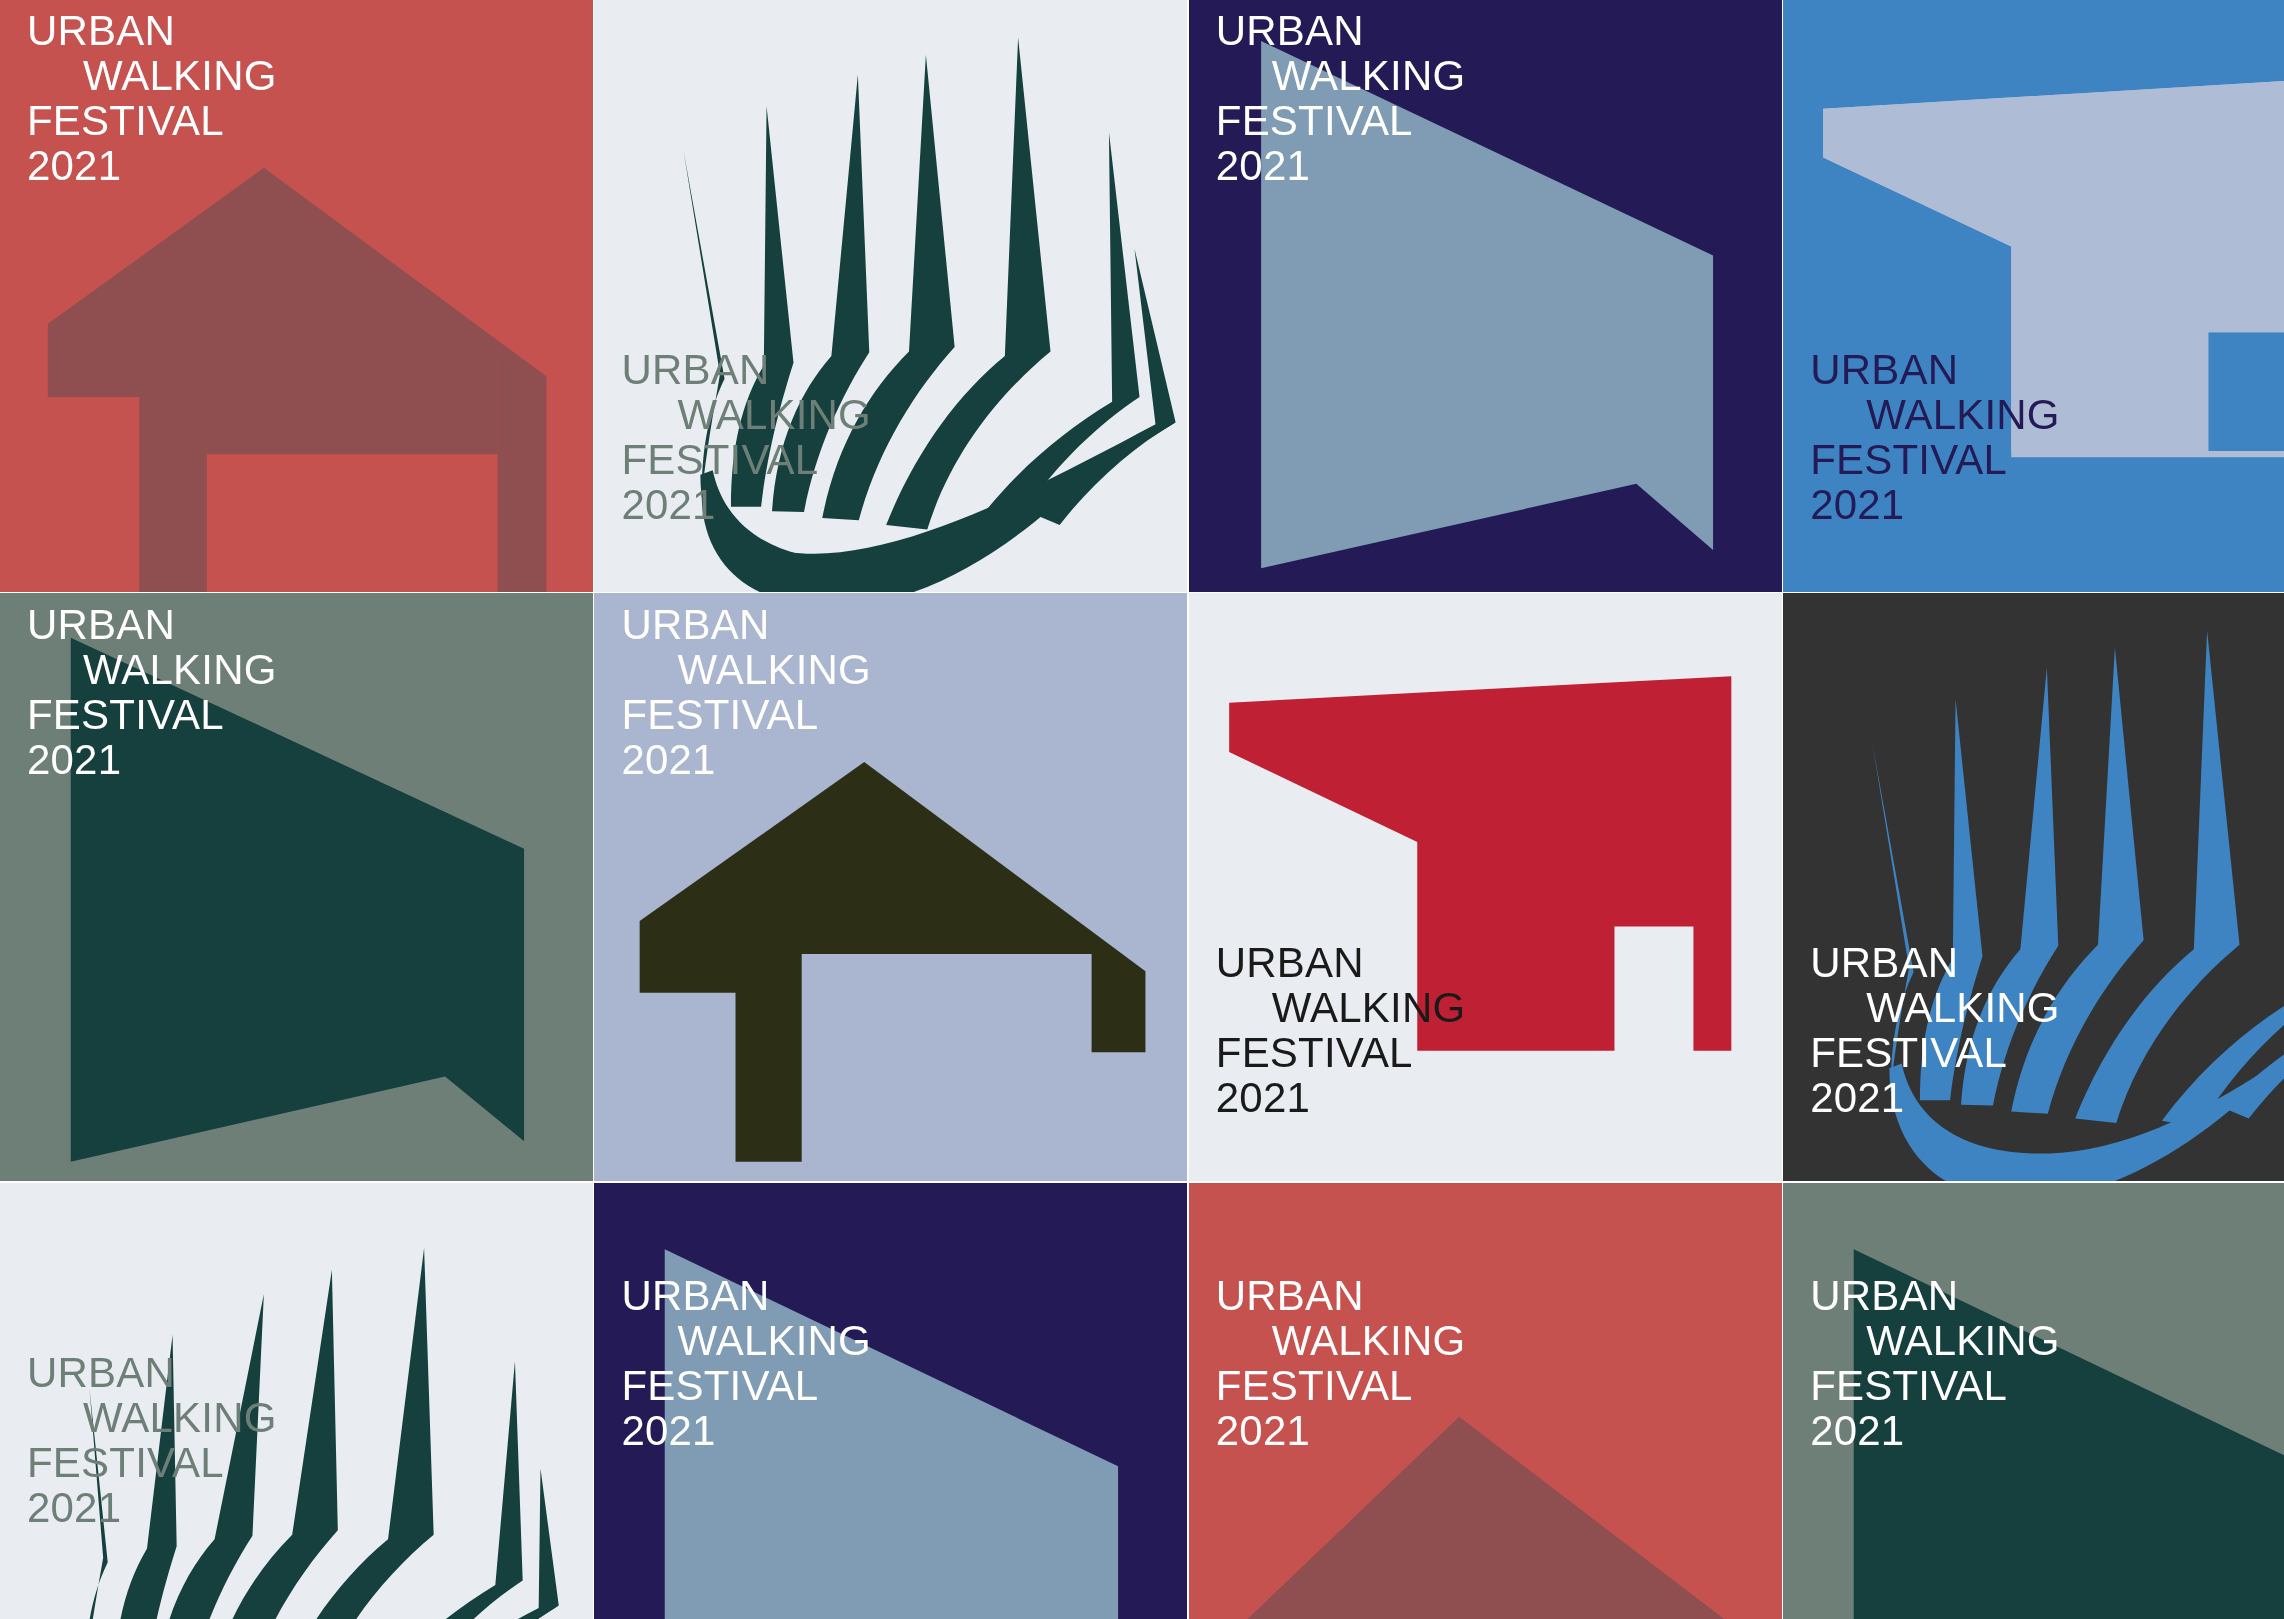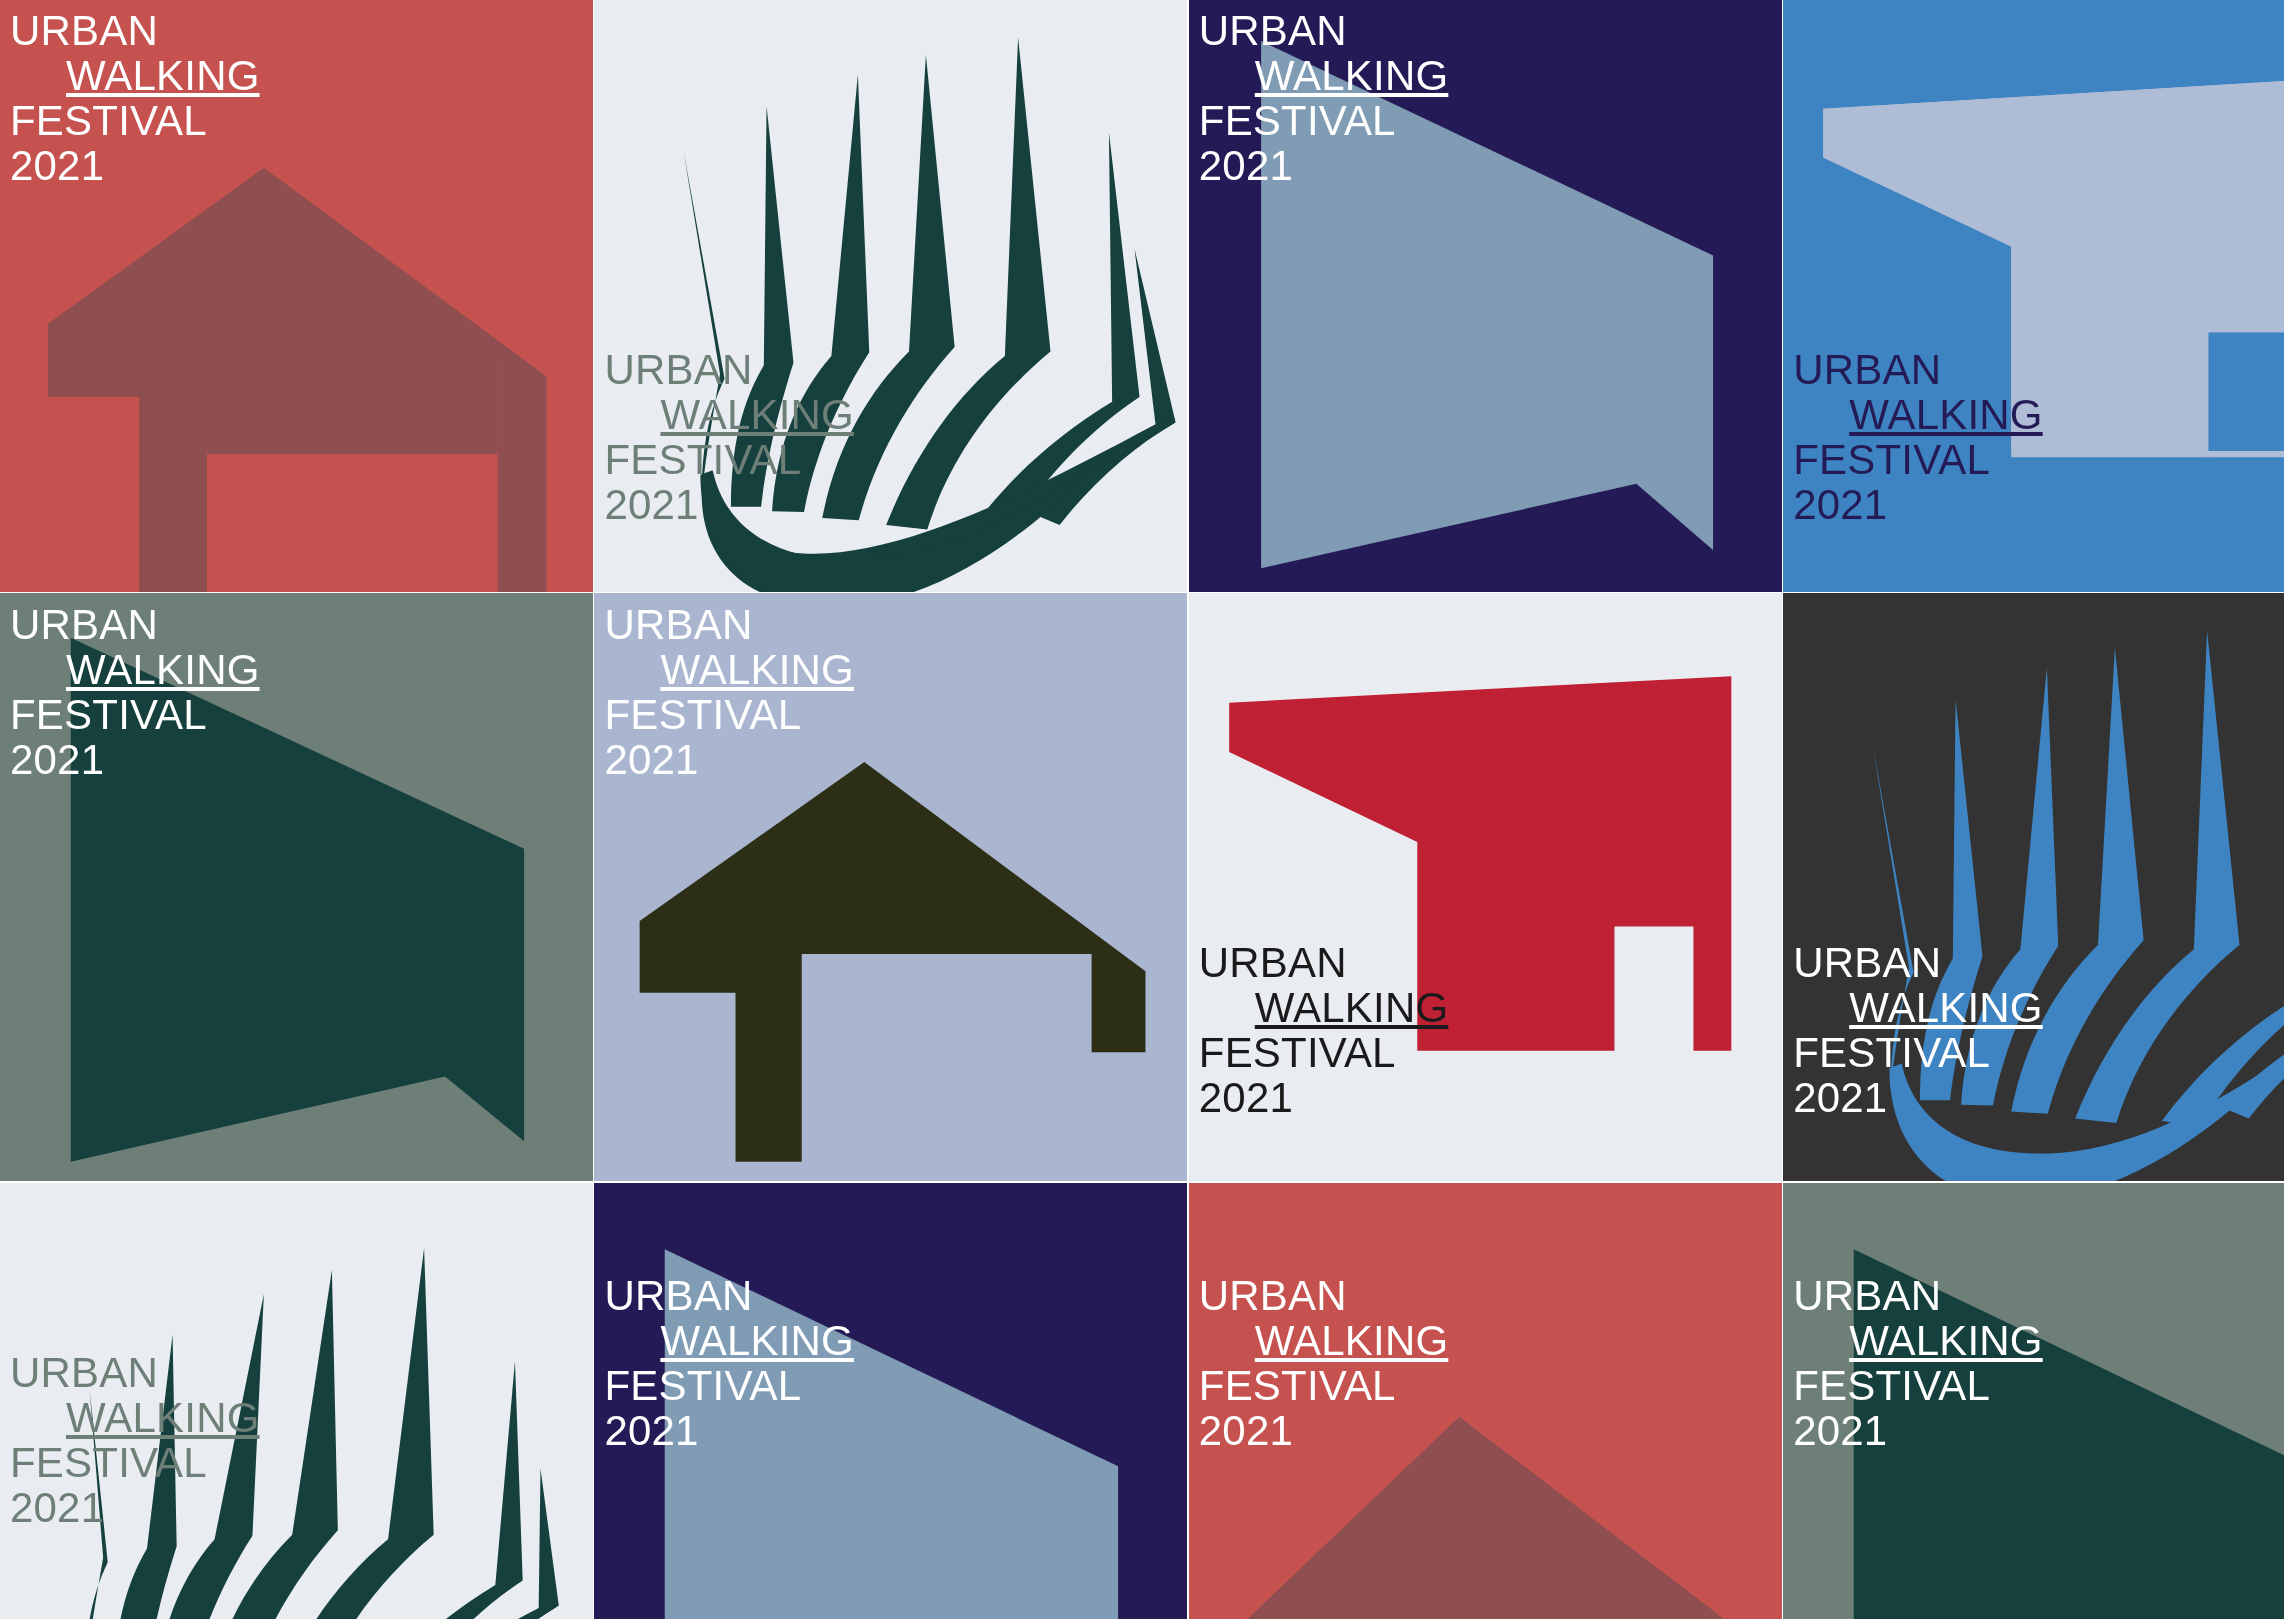--- a/index.html
+++ b/index.html
@@ -25,30 +25,30 @@
     position:absolute;
     inset:0;
     width:100%; height:100%;
     display:block;
   }
 
   
   .tx{
     position:absolute;
     left:0; right:0;
-    padding-left:10px;
+    padding-left:27px;
     font-weight:400;
     font-size:42px;
     line-height:45px;
     letter-spacing:0.2px;
     white-space:nowrap;
     -webkit-user-select:none;
   }
   .tx .l{display:block;}
-  .tx .l.ind{padding-left:56px;text-decoration:underline;}
+  .tx .l.ind{padding-left:56px;}
 
   
   .tx.top   { top:8.2px; }
   .tx.low   { top:347px; }
   .tx.r3top { top:90px; }
   .tx.r3cut { top:167px; }
 
   
   .poster.r3 .tx{font-size:42px;line-height:45px;}
 </style>

